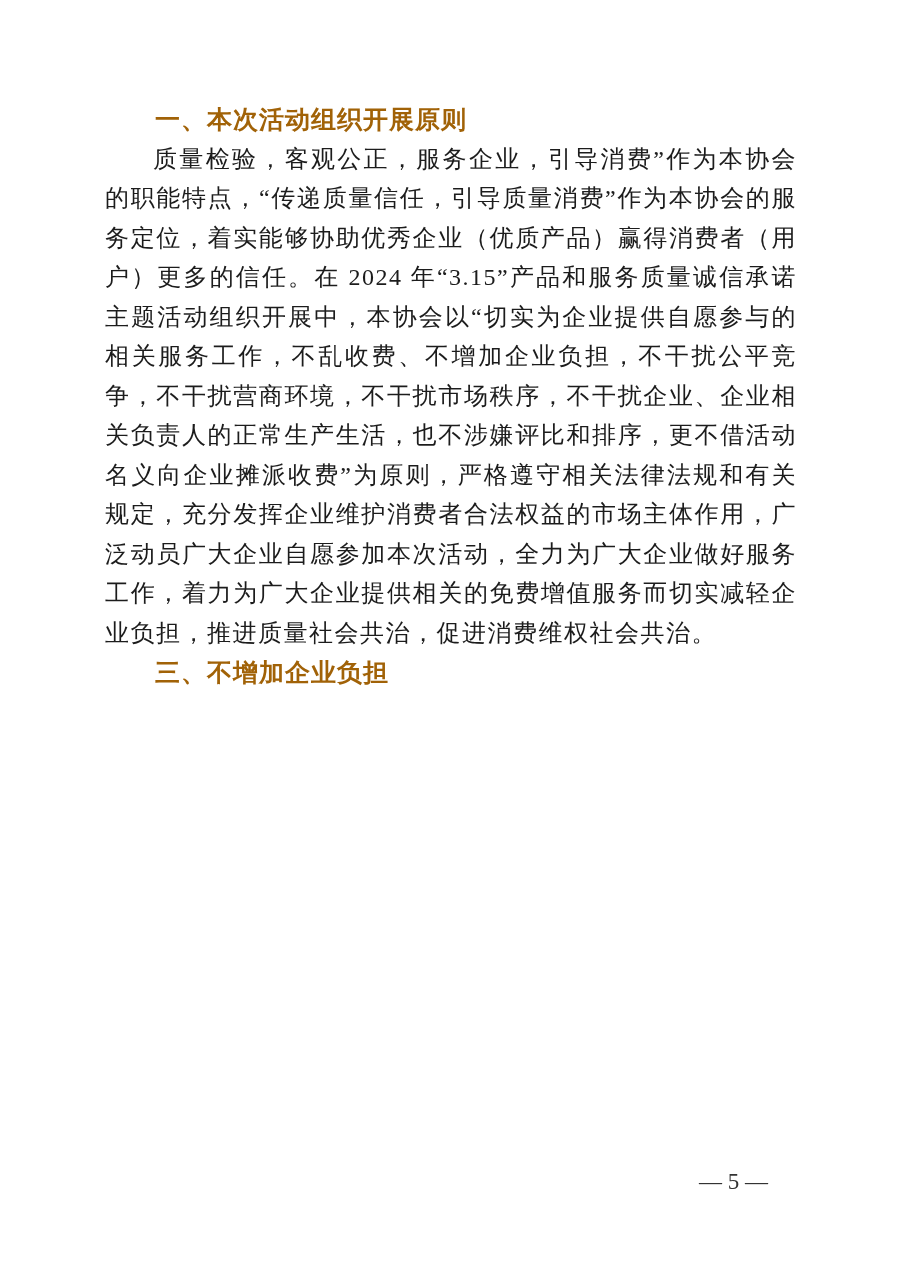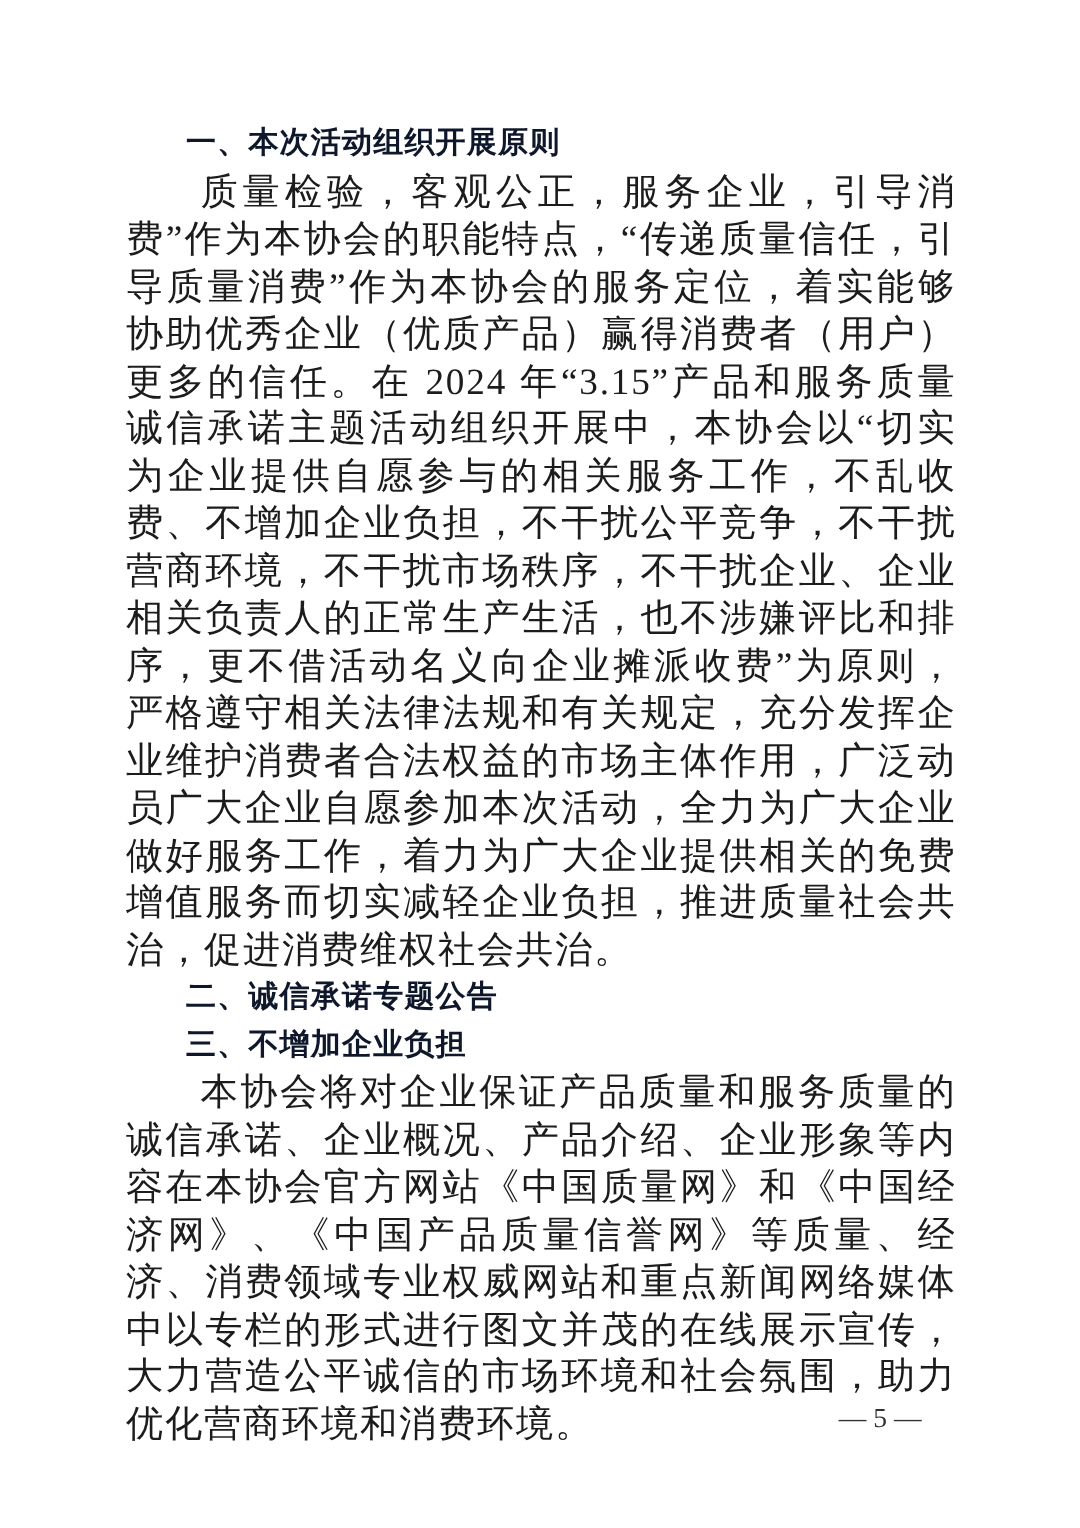--- a/index.html
+++ b/index.html
@@ -21,27 +21,27 @@
     left: 105px;
     top: 100px;
     width: 692px;
   }
   .sec-heading {
     margin: 0;
     font-family: "Liberation Sans", "DejaVu Sans", sans-serif;
     font-weight: 700;
     font-size: 25px;
     line-height: 39.5px;
-    color: #0f172a;
+    color: #a16207;
     text-indent: 2em;
     letter-spacing: 1px;
   }
   .body-para {
     margin: 0;
-    font-size: 31px;
+    font-size: 24px;
     line-height: 39.5px;
     text-align: justify;
     text-justify: inter-ideograph;
     text-indent: 2em;
     letter-spacing: 1.5px;
     color: #1c1c1c;
   }
   .page-footer {
     position: absolute;
     top: 1168px;
@@ -54,23 +54,21 @@
 </style>
 </head>
 <body>
 
 <div class="page">
   <main class="content">
 
     <h2 class="sec-heading">一、本次活动组织开展原则</h2>
     <p class="body-para">质量检验，客观公正，服务企业，引导消费”作为本协会的职能特点，“传递质量信任，引导质量消费”作为本协会的服务定位，着实能够协助优秀企业（优质产品）赢得消费者（用户）更多的信任。在 2024 年“3.15”产品和服务质量诚信承诺主题活动组织开展中，本协会以“切实为企业提供自愿参与的相关服务工作，不乱收费、不增加企业负担，不干扰公平竞争，不干扰营商环境，不干扰市场秩序，不干扰企业、企业相关负责人的正常生产生活，也不涉嫌评比和排序，更不借活动名义向企业摊派收费”为原则，严格遵守相关法律法规和有关规定，充分发挥企业维护消费者合法权益的市场主体作用，广泛动员广大企业自愿参加本次活动，全力为广大企业做好服务工作，着力为广大企业提供相关的免费增值服务而切实减轻企业负担，推进质量社会共治，促进消费维权社会共治。</p>
 
-    <h2 class="sec-heading">二、诚信承诺专题公告</h2>
 
     <h2 class="sec-heading">三、不增加企业负担</h2>
-    <p class="body-para">本协会将对企业保证产品质量和服务质量的诚信承诺、企业概况、产品介绍、企业形象等内容在本协会官方网站《中国质量网》和《中国经济网》、《中国产品质量信誉网》等质量、经济、消费领域专业权威网站和重点新闻网络媒体中以专栏的形式进行图文并茂的在线展示宣传，大力营造公平诚信的市场环境和社会氛围，助力优化营商环境和消费环境。</p>
 
   </main>
 
   <footer class="page-footer">
     <span>— 5 —</span>
   </footer>
 </div>
 
 </body></html>

